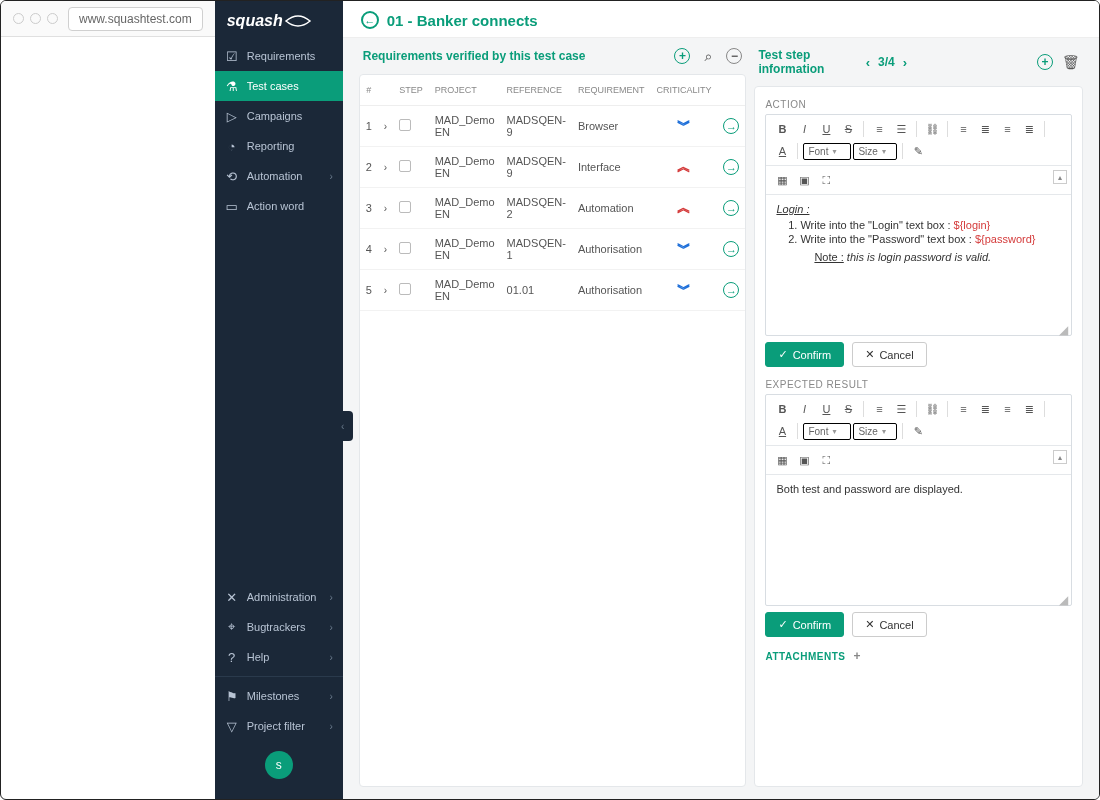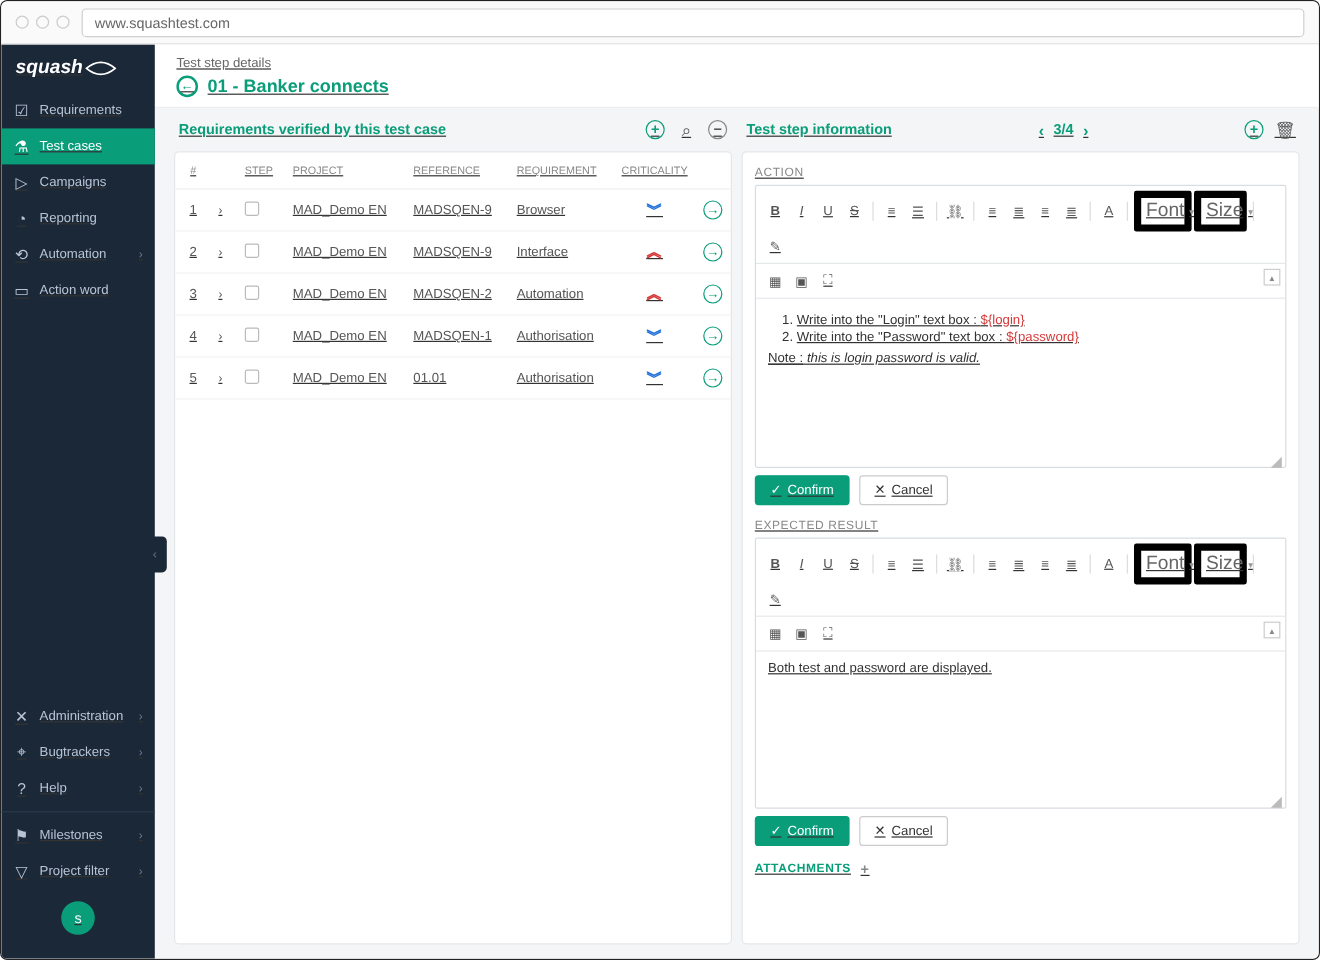--- a/index.html
+++ b/index.html
@@ -1,23 +1,23 @@
 <!DOCTYPE html>
 <html><head>
 <meta charset="utf-8">
 <style>
 * { box-sizing: border-box; margin: 0; padding: 0; }
 body { font-family: Arial, Helvetica, sans-serif; font-size: 12px; color: #333; background: #fff; }
-.window { width: 1100px; height: 800px; border: 1px solid #222; border-radius: 6px; overflow: hidden; display: flex; flex-direction: column; position: relative; }
+.window { width: 1100px; height: 800px; border: 1px solid #222; border-radius: 6px; overflow: hidden; display: flex; flex-direction: row; position: relative; }
 .browser-bar { height: 36px; background: #fafafa; border-bottom: 1px solid #e0e0e0; display: flex; align-items: center; padding: 0 12px; gap: 10px; }
 .traffic { display: flex; gap: 6px; }
 .traffic span { width: 11px; height: 11px; border-radius: 50%; border: 1px solid #ccc; }
 .url-bar { flex: 1; height: 24px; border: 1px solid #d0d0d0; border-radius: 4px; background: #fff; padding: 0 10px; display: flex; align-items: center; color: #666; }
 
-.app { flex: 1; display: flex; overflow: hidden; text-decoration: underline; }
+.app { flex: 1; display: flex; overflow: hidden; }
 
 
 .sidebar { width: 128px; background: #1b2838; color: #b8c4d4; display: flex; flex-direction: column; position: relative; }
 .logo { height: 40px; display: flex; align-items: center; padding: 0 12px; font-weight: bold; font-style: italic; font-size: 16px; color: #fff; }
 .logo svg { margin-left: 2px; }
 .nav { flex: 1; display: flex; flex-direction: column; }
 .nav-item { height: 30px; display: flex; align-items: center; padding: 0 10px; gap: 8px; font-size: 11px; cursor: pointer; color: #b8c4d4; }
 .nav-item.active { background: #0a9d7a; color: #fff; }
 .nav-item .chev { margin-left: auto; font-size: 10px; color: #6a7a8c; }
 .nav-sep { border-top: 1px solid #2a3a4c; margin: 4px 0; }
@@ -56,21 +56,21 @@
 .act-ic { width: 16px; height: 16px; border: 1.5px solid #0a9d7a; border-radius: 50%; display: inline-flex; align-items: center; justify-content: center; color: #0a9d7a; font-size: 11px; cursor: pointer; }
 
 
 .step-nav { display: flex; align-items: center; gap: 8px; color: #0a9d7a; font-weight: bold; }
 .step-nav .arrow { cursor: pointer; font-size: 13px; }
 .section-label { font-size: 10px; color: #888; text-transform: uppercase; letter-spacing: 0.5px; margin: 4px 0 4px; }
 .editor { border: 1px solid #d8dde2; border-radius: 2px; background: #fff; margin-bottom: 6px; }
 .toolbar { border-bottom: 1px solid #e5e8eb; padding: 4px 6px; display: flex; flex-wrap: wrap; gap: 2px; align-items: center; }
 .tb-btn { width: 20px; height: 20px; display: inline-flex; align-items: center; justify-content: center; font-size: 11px; color: #555; cursor: pointer; border-radius: 2px; }
 .tb-sep { width: 1px; height: 16px; background: #ddd; margin: 0 3px; }
-.tb-sel { border: 6px solid #000000; border-radius: 2px; font-size: 16px; padding: 2px 4px; color: #666; display: inline-flex; align-items: center; gap: 4px; cursor: pointer; }
+.tb-sel { border: 1px solid #000000; border-radius: 2px; font-size: 10px; padding: 2px 4px; color: #666; display: inline-flex; align-items: center; gap: 4px; cursor: pointer; }
 .tb-sel::after { content: "▾"; font-size: 8px; color: #999; }
 .tb-row2 { border-bottom: 1px solid #e5e8eb; padding: 4px 6px; display: flex; gap: 2px; align-items: center; position: relative; }
 .tb-collapse { position: absolute; right: 4px; top: 4px; width: 14px; height: 14px; border: 1px solid #ccc; display: flex; align-items: center; justify-content: center; font-size: 8px; color: #888; cursor: pointer; }
 .editor-body { padding: 8px 10px; font-size: 11px; min-height: 140px; position: relative; }
 .editor-body.small { min-height: 130px; }
 .editor-resize { position: absolute; right: 2px; bottom: 2px; width: 10px; height: 10px; color: #bbb; font-size: 12px; cursor: nwse-resize; }
 .editor-body u { text-decoration: underline; }
 .editor-body i { font-style: italic; }
 .editor-body ol { margin: 4px 0 4px 24px; }
 .editor-body ol li { margin: 2px 0; }
@@ -166,21 +166,20 @@
           <span>s</span>
         </div>
       </div>
       <div class="collapse-btn">
         <span>‹</span>
       </div>
     </div>
 
     <div class="main">
       <div class="header">
-        <div class="bc">Test step details</div>
         <div class="title-row">
           <span class="back-icon">
             <span>←</span>
           </span>
           <span>01 - Banker connects</span>
         </div>
       </div>
 
       <div class="panels">
 
@@ -305,25 +304,26 @@
                   <span class="tb-sep"></span>
                   <span class="tb-btn">✎</span>
                 </div>
                 <div class="tb-row2">
                   <span class="tb-btn">▦</span>
                   <span class="tb-btn">▣</span>
                   <span class="tb-btn">⛶</span>
                   <span class="tb-collapse">▴</span>
                 </div>
                 <div class="editor-body">
+                  <p><i><u>Login :</u></i></p>
                   <ol>
                     <li><span>Write into the "Login" text box : </span><span class="param">${login}</span></li>
                     <li><span>Write into the "Password" text box : </span><span class="param">${password}</span></li>
                   </ol>
-                  <p style="margin-top:6px;"><u>Note :</u><i> this is login password is valid.</i></p>
+                  <p style="margin-top:6px;margin-left:38px;"><u>Note :</u><i> this is login password is valid.</i></p>
                   <span class="editor-resize">◢</span>
                 </div>
               </div>
               <div class="btn-row">
                 <span class="btn primary">✓ <span>Confirm</span></span>
                 <span class="btn">✕ <span>Cancel</span></span>
               </div>
 
               <div class="section-label">EXPECTED RESULT</div>
               <div class="editor">

